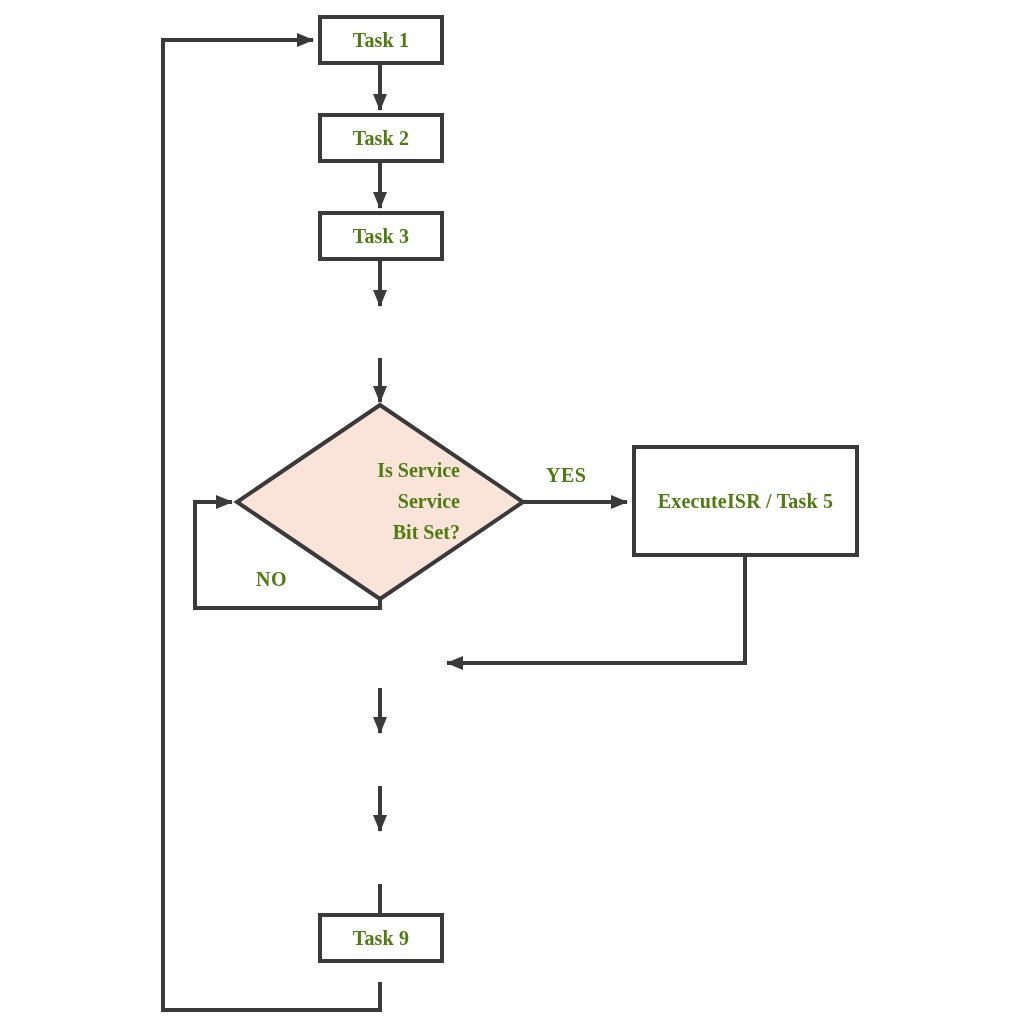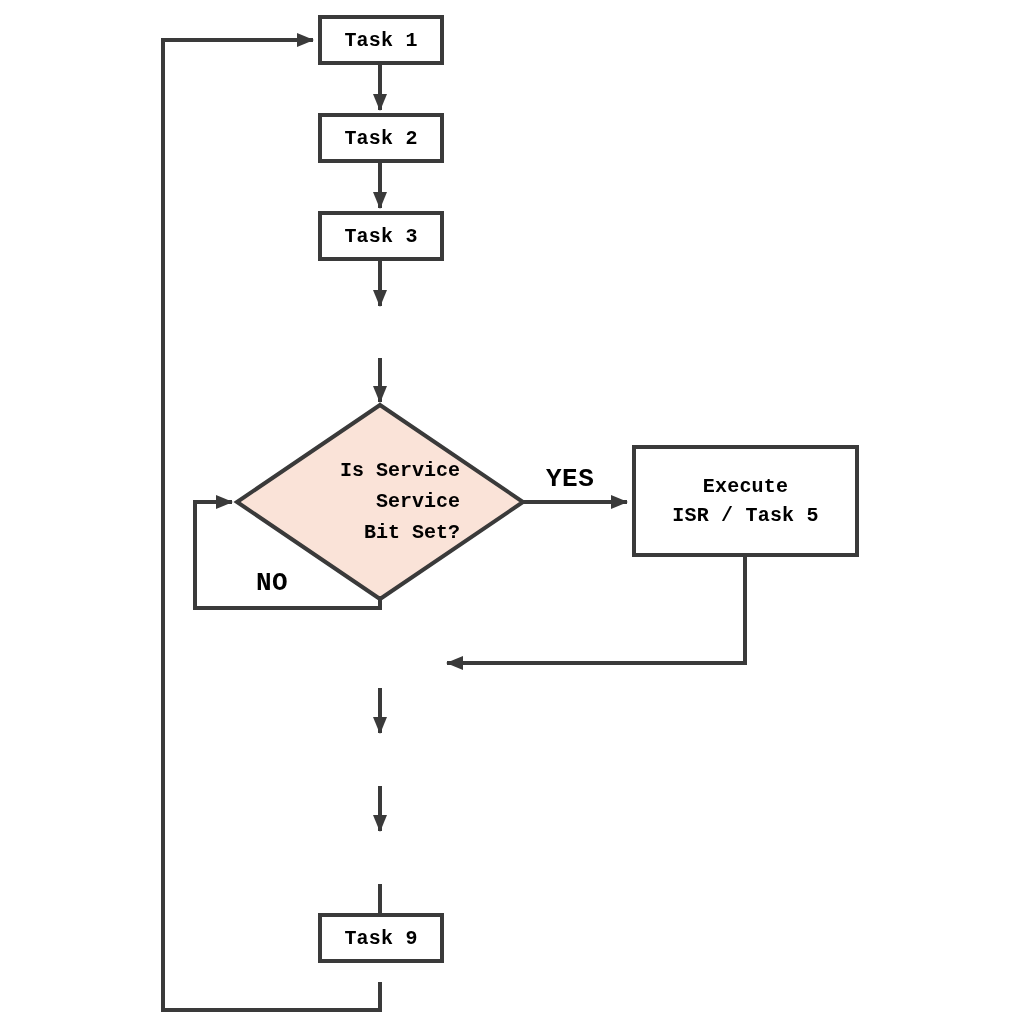--- a/index.html
+++ b/index.html
@@ -5,22 +5,22 @@
   html, body {
     margin: 0;
     padding: 0;
     background: #ffffff;
   }
   #canvas {
     position: relative;
     width: 884px;
     height: 1024px;
     background: #ffffff;
-    font-family: Liberation Mono, monospace;
-    color: #000000;
+    font-family: Liberation Serif, serif;
+    color: #4d7c0f;
     overflow: hidden;
   }
   #edges {
     position: absolute;
     left: 0;
     top: 0;
     width: 1024px;
     height: 1024px;
   }
   .node {
@@ -40,36 +40,36 @@
     left: 318px;
     width: 126px;
     height: 50px;
   }
   .isr-box {
     left: 632px;
     top: 445px;
     width: 227px;
     height: 112px;
     line-height: 1.45;
-    flex-direction: column;
+    flex-direction: row;
   }
   .decision-label {
     position: absolute;
     left: 300px;
     top: 455px;
     width: 160px;
     text-align: right;
     font-size: 20px;
     font-weight: 600;
     line-height: 1.55;
   }
   .decision-label span { display: block; }
   .edge-label {
     position: absolute;
-    font-size: 26px;
+    font-size: 20px;
     font-weight: 600;
     letter-spacing: 0.5px;
   }
   #label-yes { left: 546px; top: 464px; }
   #label-no  { left: 256px; top: 568px; }
 </style>
 </head>
 <body>
 
 <div id="canvas">

